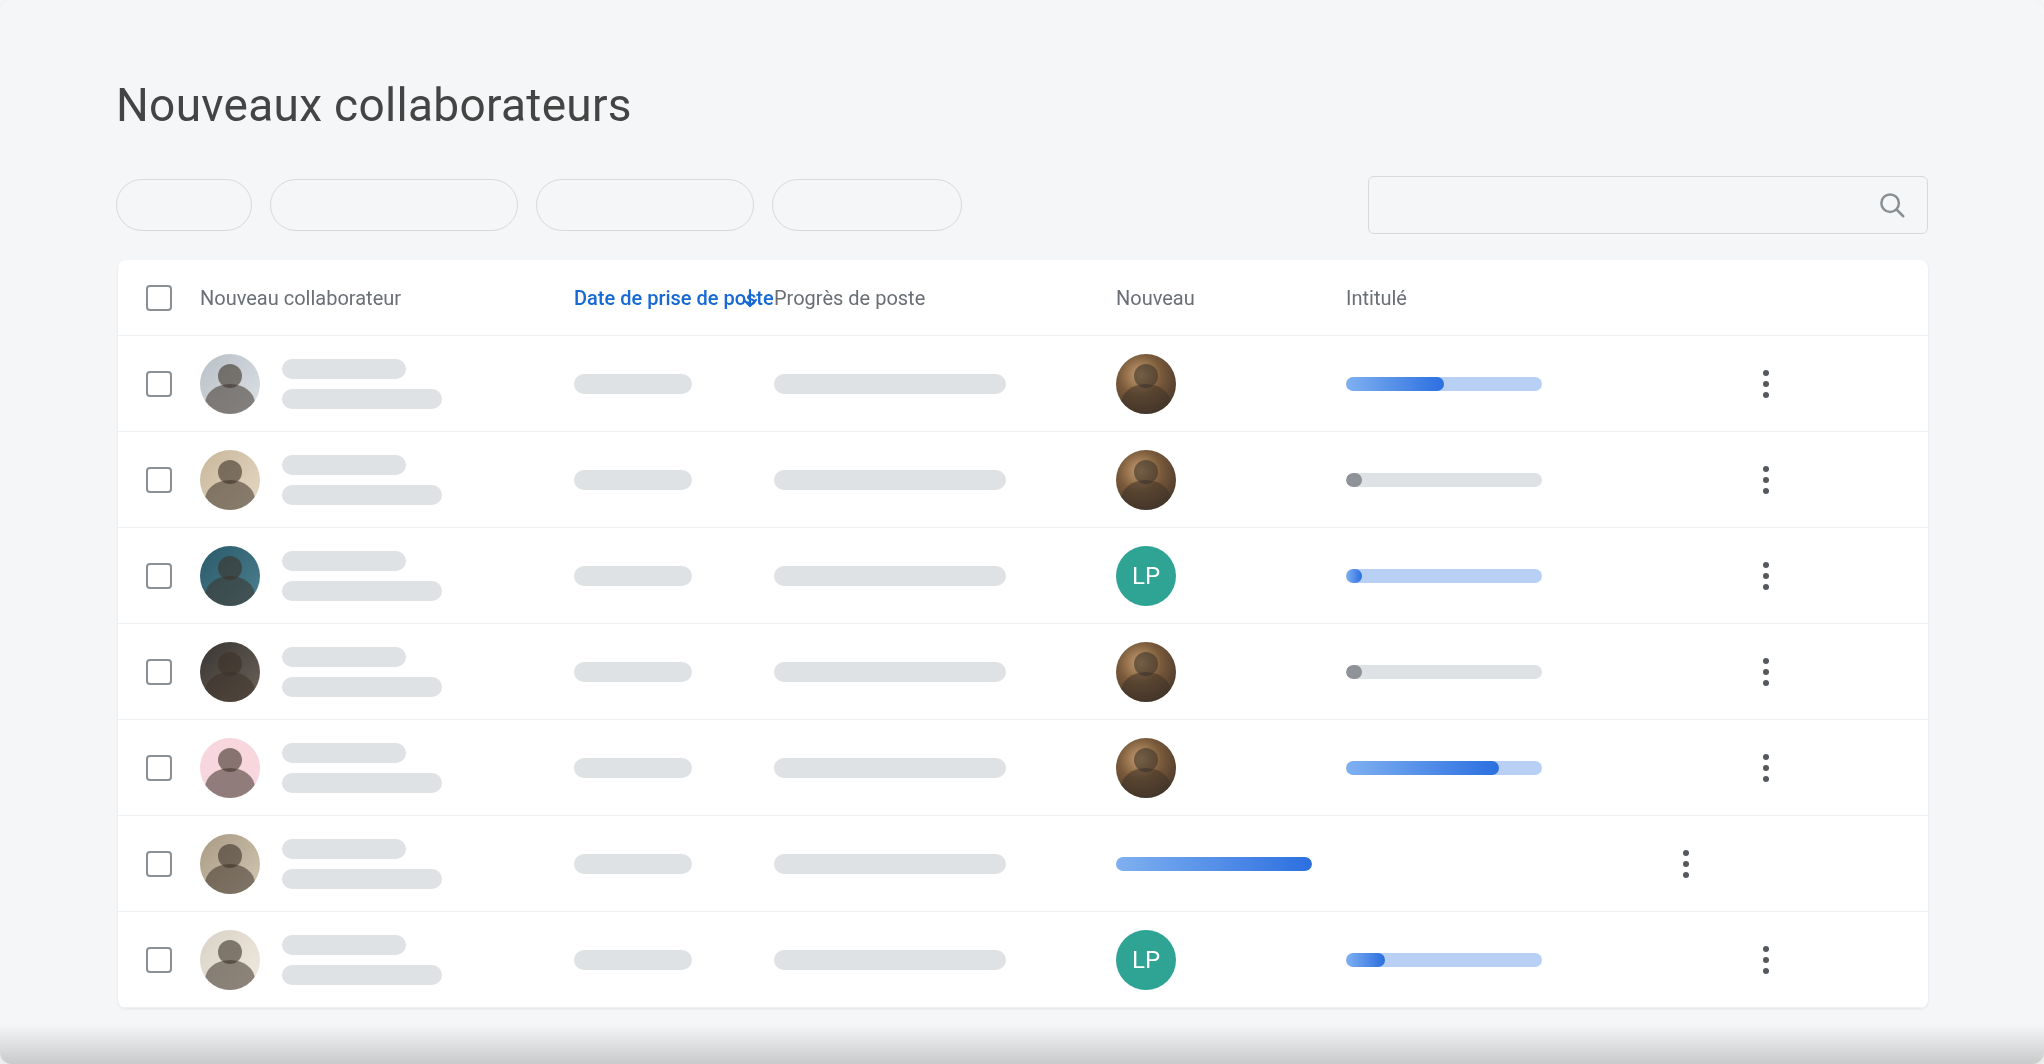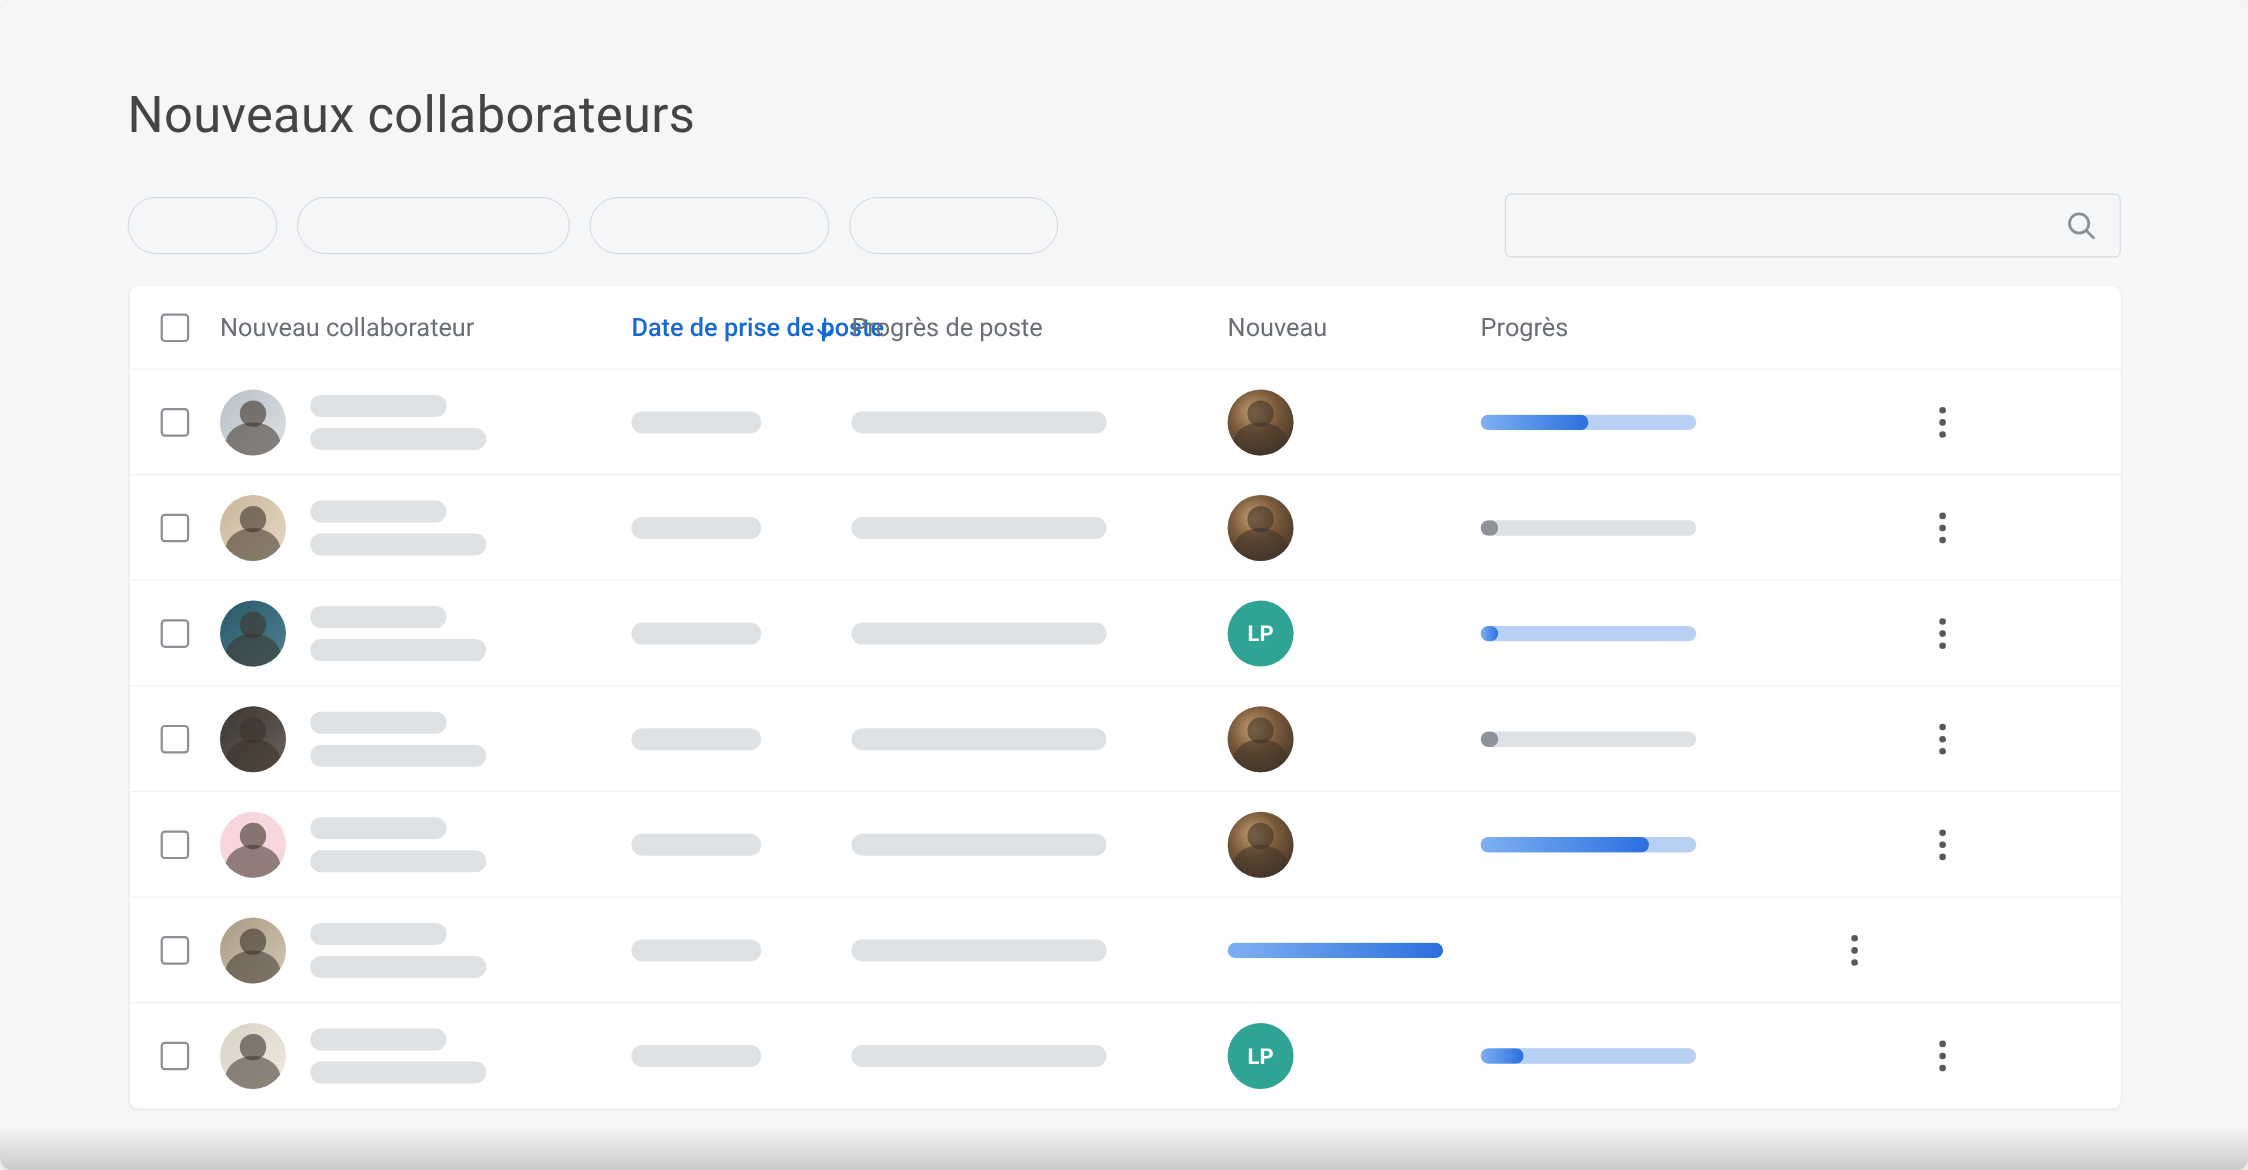--- a/index.html
+++ b/index.html
@@ -67,21 +67,21 @@
     grid-template-columns: 74px 374px 200px 342px 230px 360px 80px;
     align-items: center;
     min-height: 96px;
     border-bottom: 1.5px solid #eef0f2;
     padding: 0 24px 0 8px;
   }
   .thead {
     min-height: 76px;
     border-bottom: 1.5px solid #eef0f2;
     color: #6a6f75;
-    font-size: 23px;
+    font-size: 20px;
   }
   .thead .hcell { white-space: nowrap; }
   .hcell-sort {
     color: #1769d4;
     font-weight: 500;
     display: flex;
     align-items: center;
     gap: 14px;
   }
   .hcell-sort .two-line { line-height: 1.2; display: inline-block; max-width: 150px; }
@@ -106,22 +106,22 @@
     border-radius: 50%;
     flex-shrink: 0;
     position: relative;
     overflow: hidden;
   }
   .avatar.initials {
     display: flex;
     align-items: center;
     justify-content: center;
     color: #fff;
-    font-size: 20px;
-    font-weight: 700;
+    font-size: 24px;
+    font-weight: 400;
   }
   .avatar.teal { background: #2fa394; }
   .avatar.blue { background: #4b73c9; }
   .avatar.photo { background: #bfc2c6; }
   .avatar.photo::before,
   .avatar.photo::after { content:""; position:absolute; }
   .avatar.photo::before {
     width: 24px; height: 24px; border-radius:50%;
     background: rgba(60,50,40,0.6);
     top: 10px; left: 18px;
@@ -206,21 +206,21 @@
       <div class="hcell">Nouveau collaborateur</div>
       <div class="hcell hcell-sort">
         <span class="two-line">Date de prise de poste</span>
         <svg width="24" height="24" viewBox="0 0 24 24" fill="none" stroke-width="2.2" stroke-linecap="round" stroke-linejoin="round">
           <line x1="12" y1="4" x2="12" y2="20"></line>
           <polyline points="6 14 12 20 18 14"></polyline>
         </svg>
       </div>
       <div class="hcell">Progrès de poste</div>
       <div class="hcell">Nouveau</div>
-      <div class="hcell">Progrès</div>
+      <div class="hcell">Intitulé</div>
       <div></div>
     </div>
 
     <div id="rows-mount">
         <div class="trow">
           <div>
             <div class="checkbox"></div>
           </div>
           <div class="cell-collab">
             <div class="avatar photo p1"></div>

